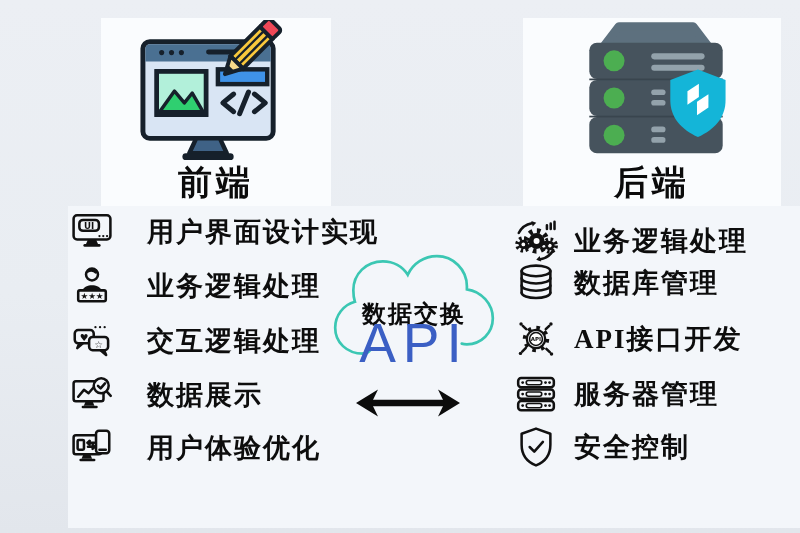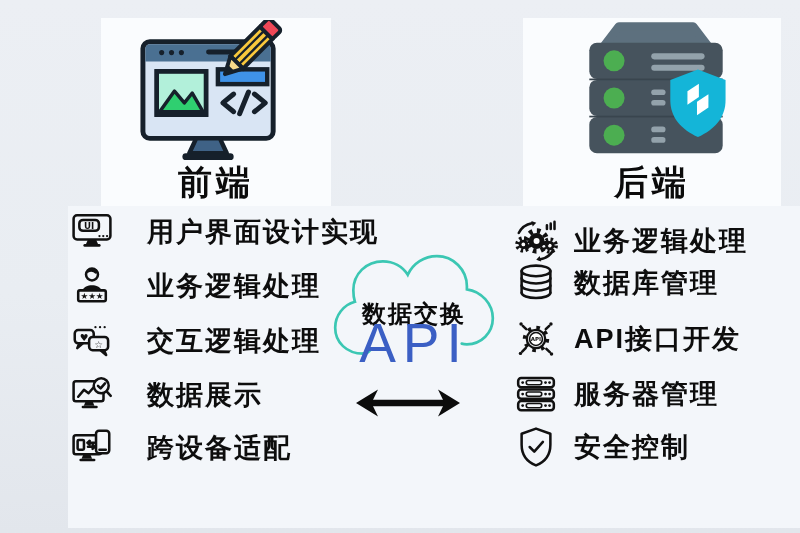--- a/index.html
+++ b/index.html
@@ -23,21 +23,21 @@
   .section-title {
     position:absolute; font-size:34px; font-weight:900; letter-spacing:4px;
     color:#0b0b0b; text-align:center; width:200px;
   }
   .fe-title { left:81px;  top:160px; }
   .be-title { left:517px; top:160px; }
 
   .row { position:absolute; display:flex; align-items:center; gap:15px; height:50px; }
   .li-icon { width:46px; height:46px; flex:0 0 46px; display:flex; align-items:center; justify-content:center; }
   .li-icon svg { width:46px; height:46px; }
-  .li-label { font-size:27px; font-weight:800; letter-spacing:2px; white-space:nowrap; color:#0d0d0d; }
+  .li-label { font-size:27px; font-weight:800; letter-spacing:2px; white-space:nowrap; color:#0d0d0d;font-family:Liberation Serif, serif; }
 
   .fe-row { left:34px;gap:32px; }
   .fe-row-1 { top:207px; } .fe-row-2 { top:261px; } .fe-row-3 { top:316px; }
   .fe-row-4 { top:370px; } .fe-row-5 { top:423px; }
   .be-row { left:478px; }
   .be-row-1 { top:216px; } .be-row-2 { top:258px; } .be-row-3 { top:314px; }
   .be-row-4 { top:369px; } .be-row-5 { top:422px; }
 
   .cloud-wrap { position:absolute; left:296px; top:252px; width:166px; height:112px; }
   .cloud-wrap svg { width:166px; height:112px; }
@@ -186,21 +186,21 @@
         <rect class="ic" x="4" y="9" width="24" height="16.5" rx="2" stroke-width="2.2"></rect>
         <rect class="ic" x="7.5" y="13" width="5.5" height="8.5" rx="1" stroke-width="1.6"></rect>
         <rect class="ic icbg" x="23.5" y="5" width="11.5" height="19.5" rx="2.5" fill="#f3f6fa" stroke-width="2.2"></rect>
         <path class="ic" d="M26.5,21.5 h5.5" stroke-width="1.6"></path>
         <path class="ic" d="M16,15.5 h6 m-6,0 l2,-1.8 m-2,1.8 l2,1.8" stroke-width="1.7"></path>
         <path class="ic" d="M16.5,19 h6 m0,0 l-2,-1.8 m2,1.8 l-2,1.8" stroke-width="1.7"></path>
         <path class="icf" d="M12.5,25.5 h6 l1.6,3.8 h-9.2 z"></path>
         <rect class="icf" x="9" y="29.3" width="14" height="2.2" rx="1.1"></rect>
       </svg>
     </span>
-    <span class="li-label">跨设备适配</span>
+    <span class="li-label">用户体验优化</span>
   </div>
 
   <div class="row be-row be-row-1">
     <span class="li-icon">
       <svg viewBox="0 0 40 40">
         <path class="ic" d="M5,13 a16,15 0 0 1 11.5,-8.5" stroke-width="1.6"></path>
         <path class="icf" d="M16,2.5 l4.2,1.6 l-3.1,3.2 z"></path>
         <path class="ic" d="M35,28 a16,15 0 0 1 -12,8" stroke-width="1.6"></path>
         <path class="icf" d="M24.5,37.8 l-4.3,-1.4 l3,-3.4 z"></path>
         <g stroke="#111" fill="none">

